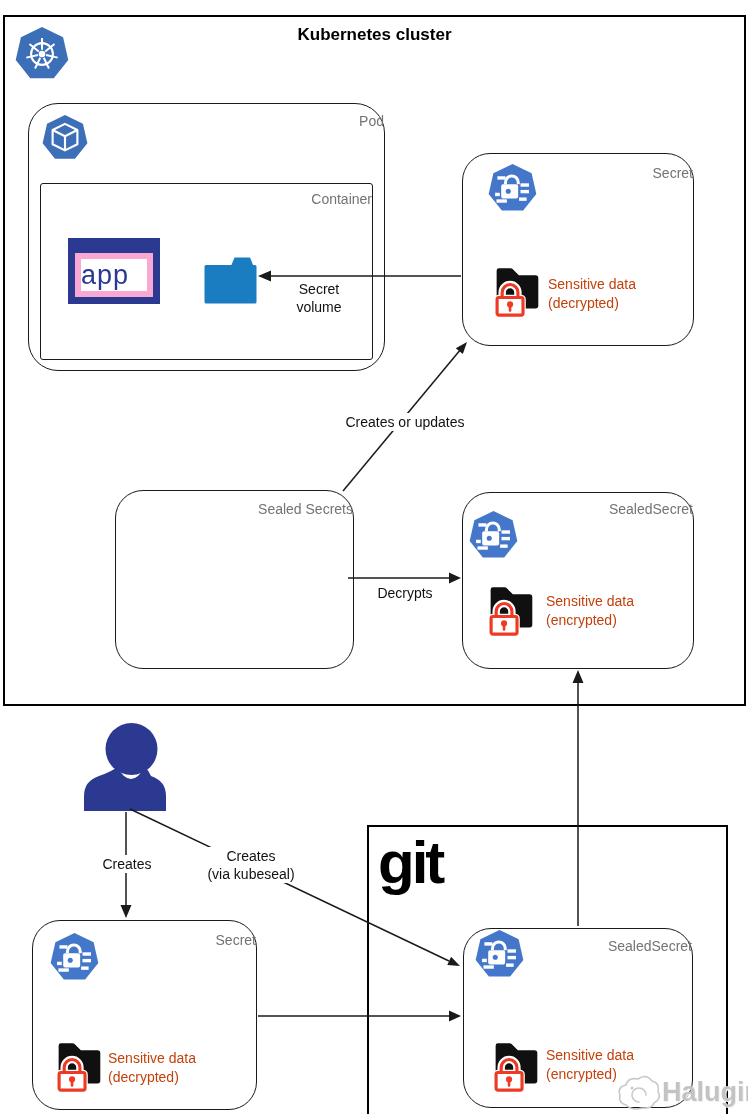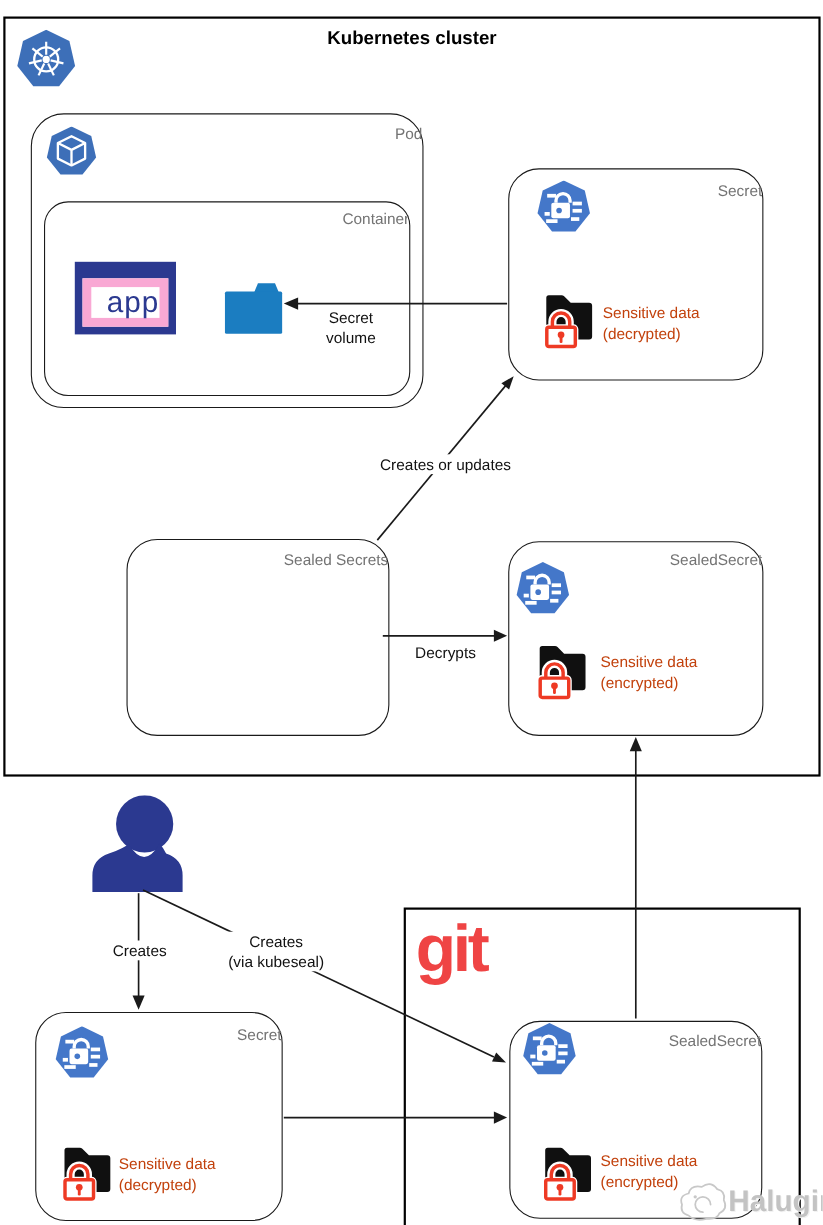--- a/index.html
+++ b/index.html
@@ -24,26 +24,26 @@
   
   .edge-label { position:absolute; font-size:14px; line-height:18px; color:#111;
                 text-align:center; background:#fff; padding:0 2px; z-index:4; }
   .edge-label span { display:block; }
 
   #arrow-layer { position:absolute; left:0; top:0; z-index:3; pointer-events:none; }
 
   
   .app-window { position:absolute; width:92px; height:66px; background:#2b3990; z-index:2; }
   .app-inner { position:absolute; left:7px; right:7px; top:15px; bottom:7px;
-               background:#fff; border:8px solid #f9a8d4; display:flex; align-items:center;
-               justify-content:flex-end; }
+               background:#fff; border:6px solid #f9a8d4; display:flex; align-items:center;
+               justify-content:flex-start; }
   .app-text { font-size:27px; color:#2b3990; letter-spacing:1px; }
 
   
-  .git-logo { position:absolute; font-size:60px; font-weight:900; color:#ef4444;
+  .git-logo { position:absolute; font-size:60px; font-weight:900; color:#000000;
               letter-spacing:-3px; line-height:1; z-index:2; }
 
   
   .watermark-text { position:absolute; font-size:27px; font-weight:600; color:#c3c3c3;
                     text-shadow:1px 1px 0 #f2f2f2; z-index:5; }
 </style>
 </head>
 <body>
 
 <div id="canvas">
@@ -72,21 +72,21 @@
   </div>
 
   <svg class="svgicon" style="left:42px; top:102px;" width="46" height="46" viewBox="0 0 52 52">
     <polygon points="26,0 46.3,9.8 51.3,31.8 37.3,49.4 14.7,49.4 0.7,31.8 5.7,9.8" fill="#3d6fb8"></polygon>
     <g fill="none" stroke="#fff" stroke-width="2.4" stroke-linejoin="round">
       <path d="M26,10 L40,17 V33 L26,40 L12,33 V17 Z"></path>
       <path d="M12,17 L26,24 L40,17 M26,24 V40"></path>
     </g>
   </svg>
 
-  <div class="node" style="left:40px; top:170px; width:333px; height:177px; border-radius:22px;">
+  <div class="node" style="left:40px; top:170px; width:333px; height:177px; border-radius:3px;">
     <div class="node-title" style="top:7px;">Container</div>
   </div>
 
   <div class="app-window" style="left:68px; top:225px;">
     <div class="app-inner">
       <span class="app-text">app</span>
     </div>
   </div>
 
   <svg class="svgicon" style="left:203px; top:242px;" width="55" height="50" viewBox="0 0 55 50">

